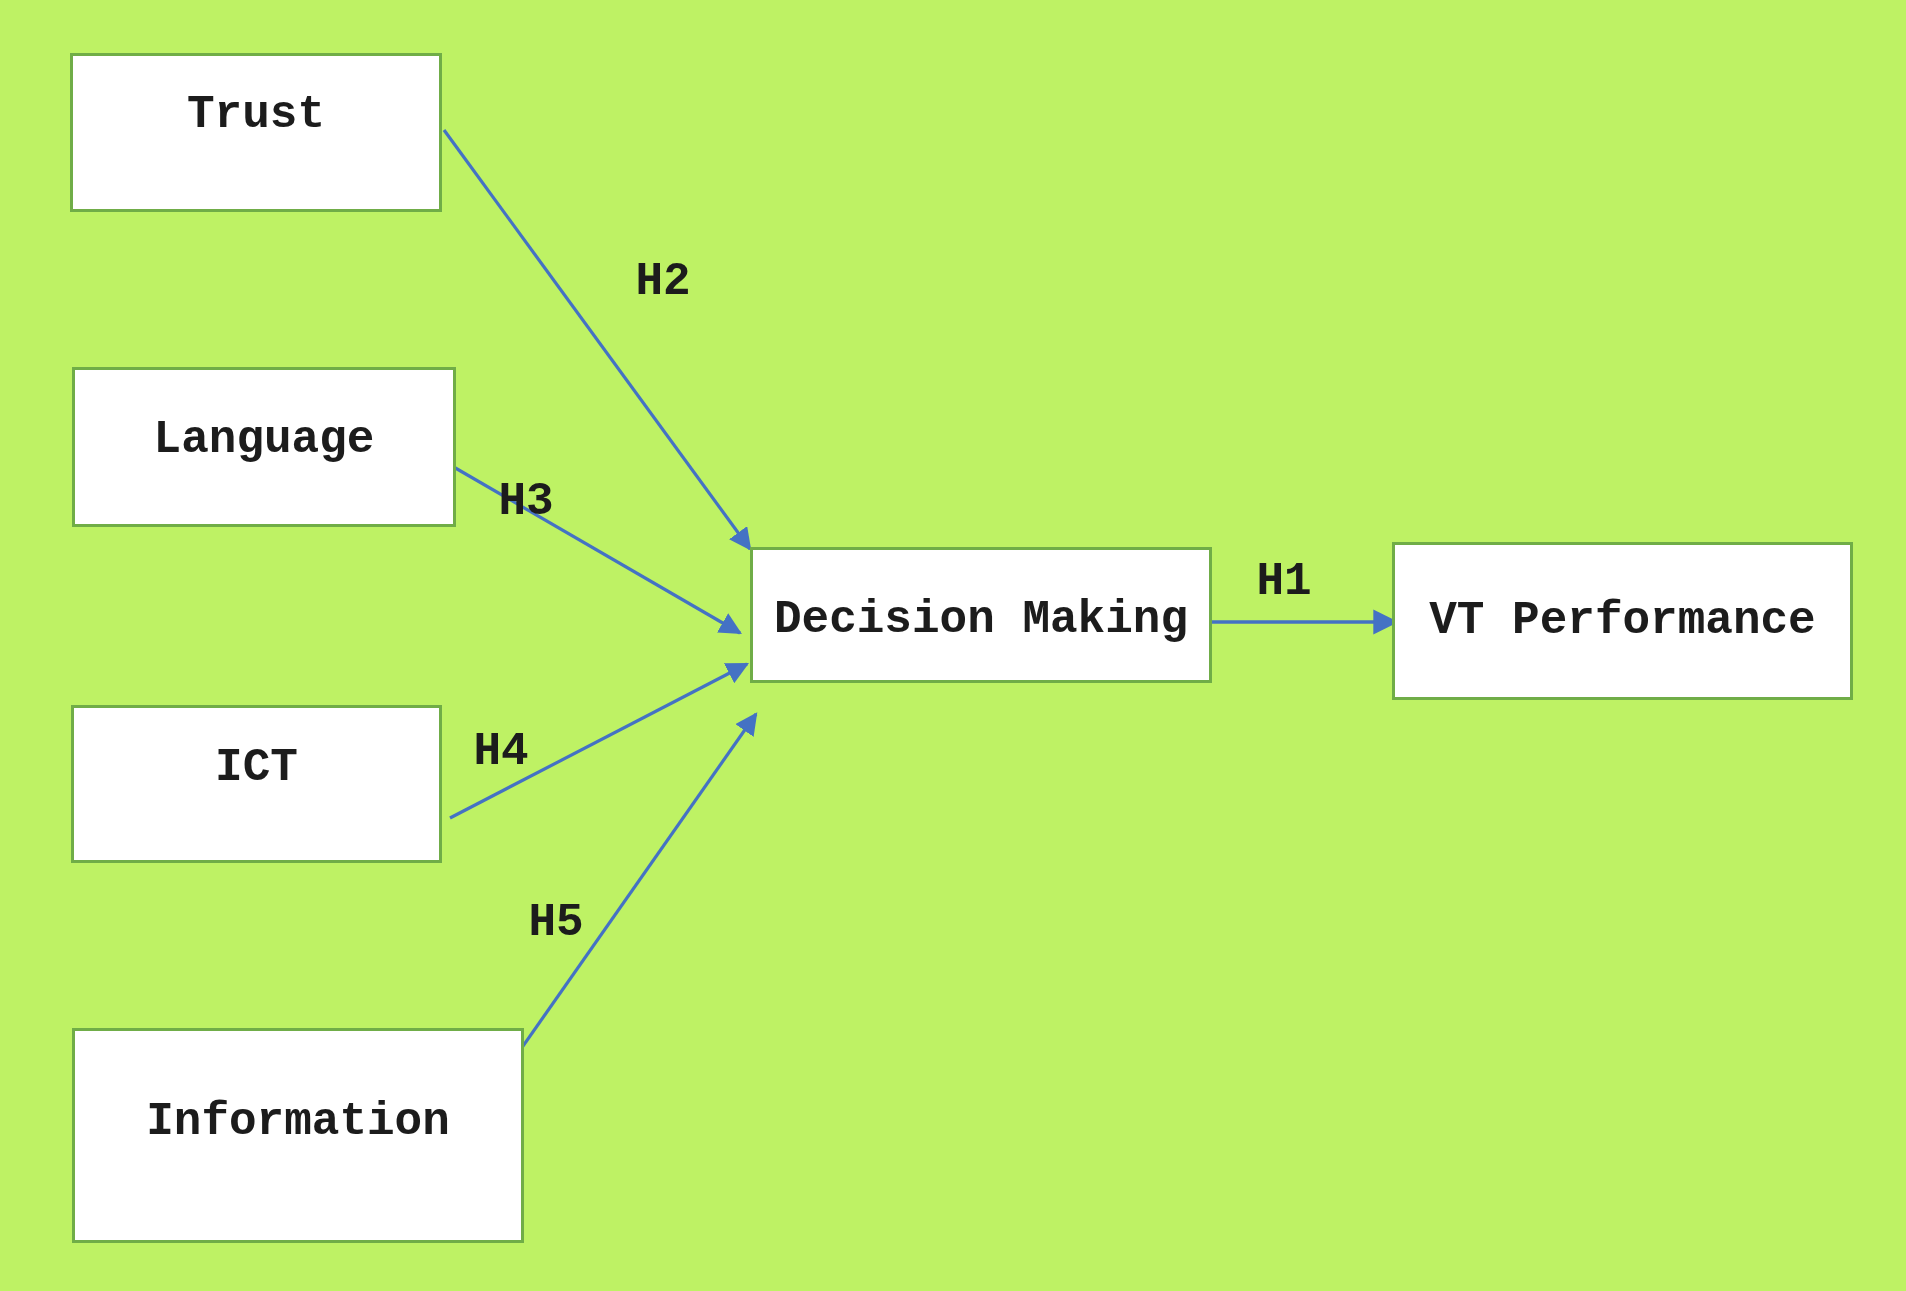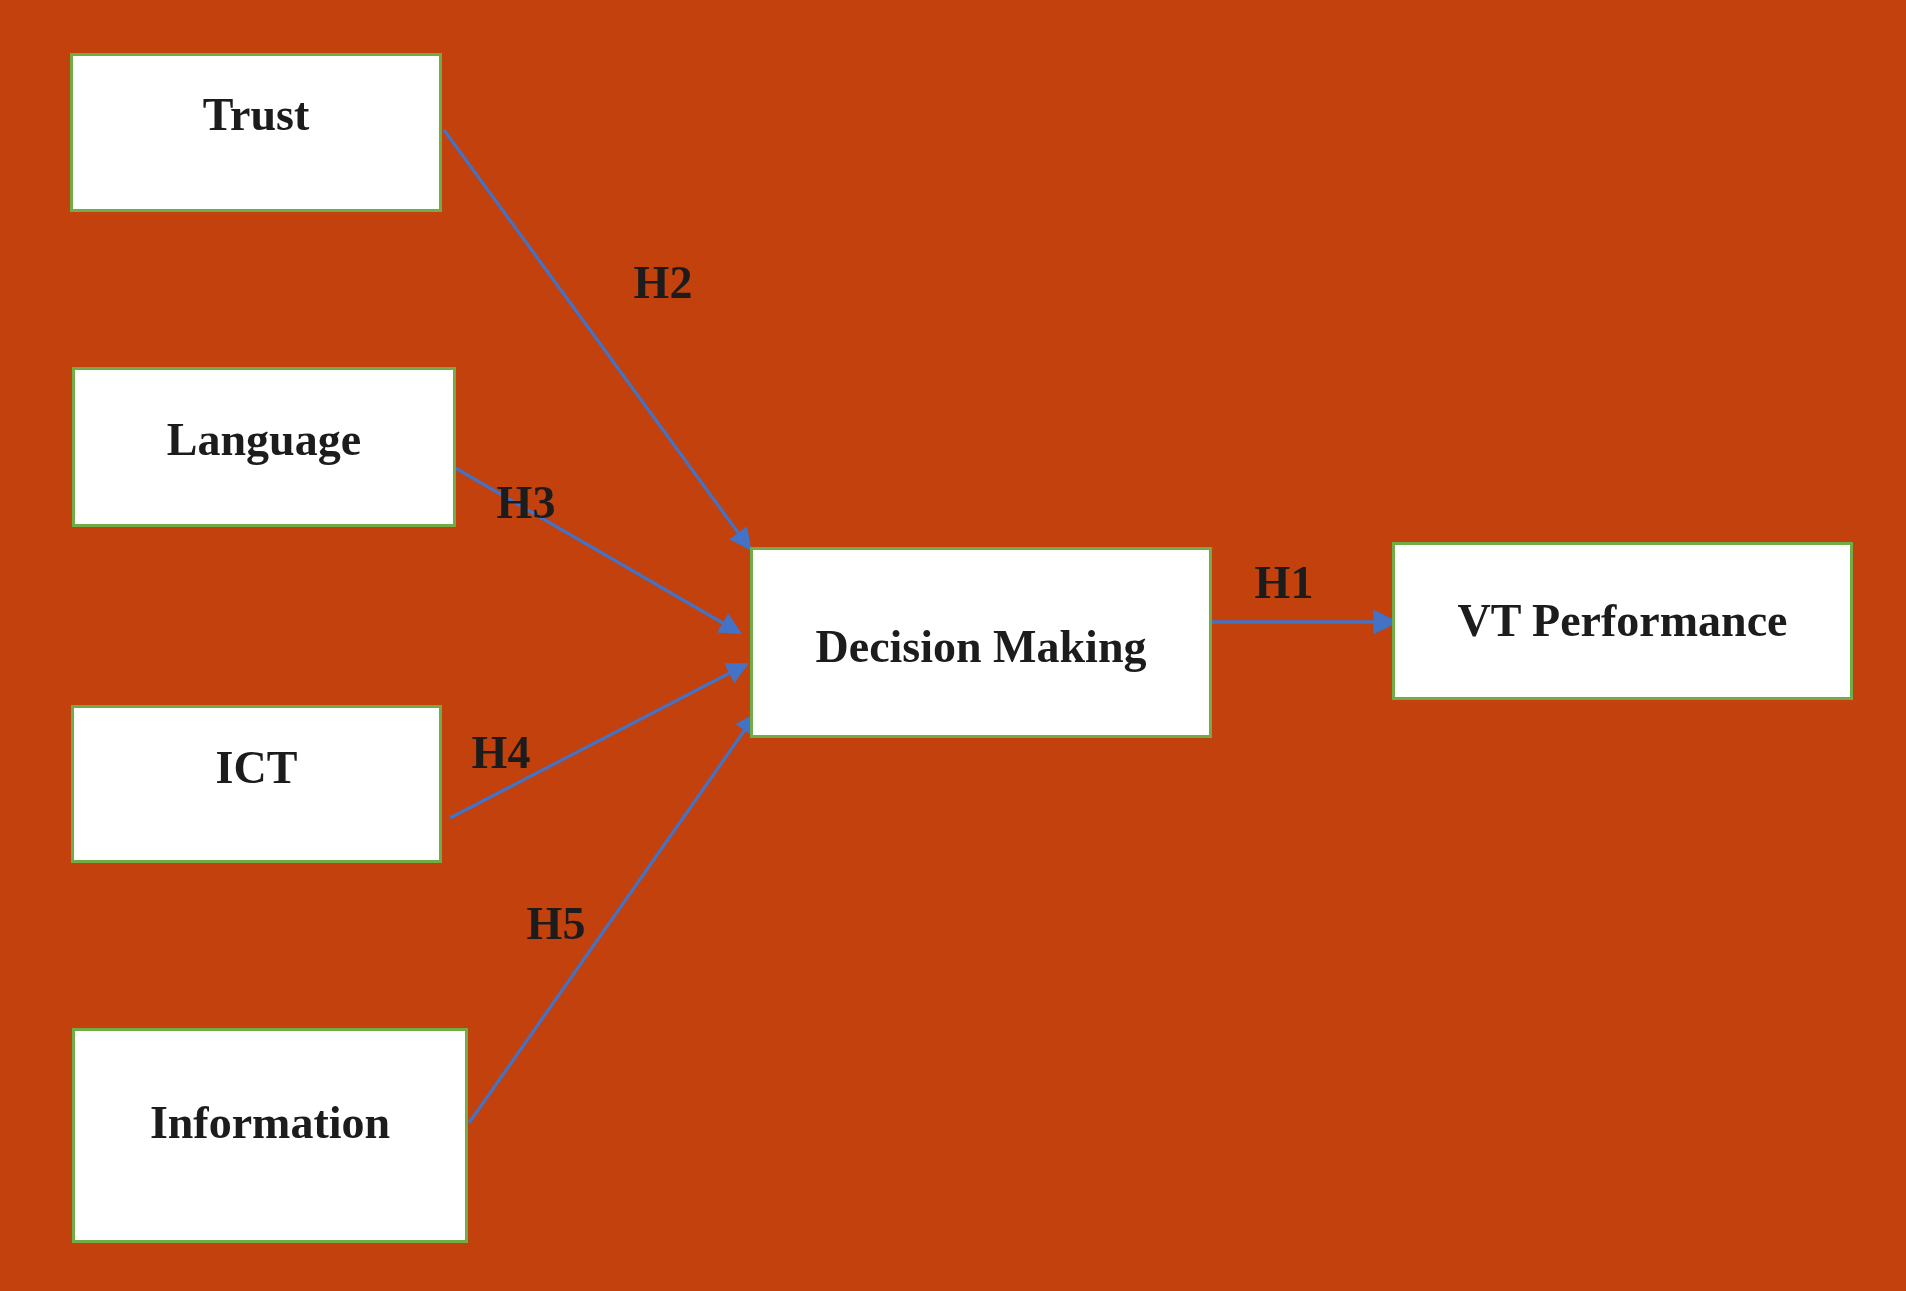--- a/index.html
+++ b/index.html
@@ -1,21 +1,21 @@
 <!DOCTYPE html>
 <html><head>
 <meta charset="utf-8">
 <style>
   html, body { margin: 0; padding: 0; background: #ffffff; }
   .canvas {
     position: relative;
     width: 1906px;
     height: 1291px;
-    background: #c2410c;
-    font-family: Liberation Serif, serif;
+    background: #bef264;
+    font-family: Liberation Mono, monospace;
     overflow: hidden;
   }
   .edges-svg {
     position: absolute;
     left: 0; top: 0;
     width: 1906px; height: 1291px;
   }
   .node {
     position: absolute;
     background: #ffffff;
@@ -28,22 +28,22 @@
     font-weight: 700;
     font-size: 46px;
     line-height: 1.45;
     text-align: center;
     box-sizing: border-box;
   }
   
   .node-trust    { left: 70px;   top: 53px;   width: 372px; height: 159px; padding-bottom: 35px; }
   .node-language { left: 72px;   top: 367px;  width: 384px; height: 160px; padding-bottom: 14px; }
   .node-ict      { left: 71px;   top: 705px;  width: 371px; height: 158px; padding-bottom: 32px; }
-  .node-info     { left: 72px;   top: 1028px; width: 396px; height: 215px; padding-bottom: 27px; line-height: 1.5; }
-  .node-decision { left: 750px;  top: 547px;  width: 462px; height: 191px; padding-top: 10px; }
+  .node-info     { left: 72px;   top: 1028px; width: 452px; height: 215px; padding-bottom: 27px; line-height: 1.5; }
+  .node-decision { left: 750px;  top: 547px;  width: 462px; height: 136px; padding-top: 10px; }
   .node-vt       { left: 1392px; top: 542px;  width: 461px; height: 158px; }
   .edge-label {
     position: absolute;
     transform: translate(-50%, -50%);
     font-size: 46px;
     font-weight: 600;
     color: #1c1c1c;
     white-space: nowrap;
   }
   .label-h1 { left: 1284px; top: 582px; }

